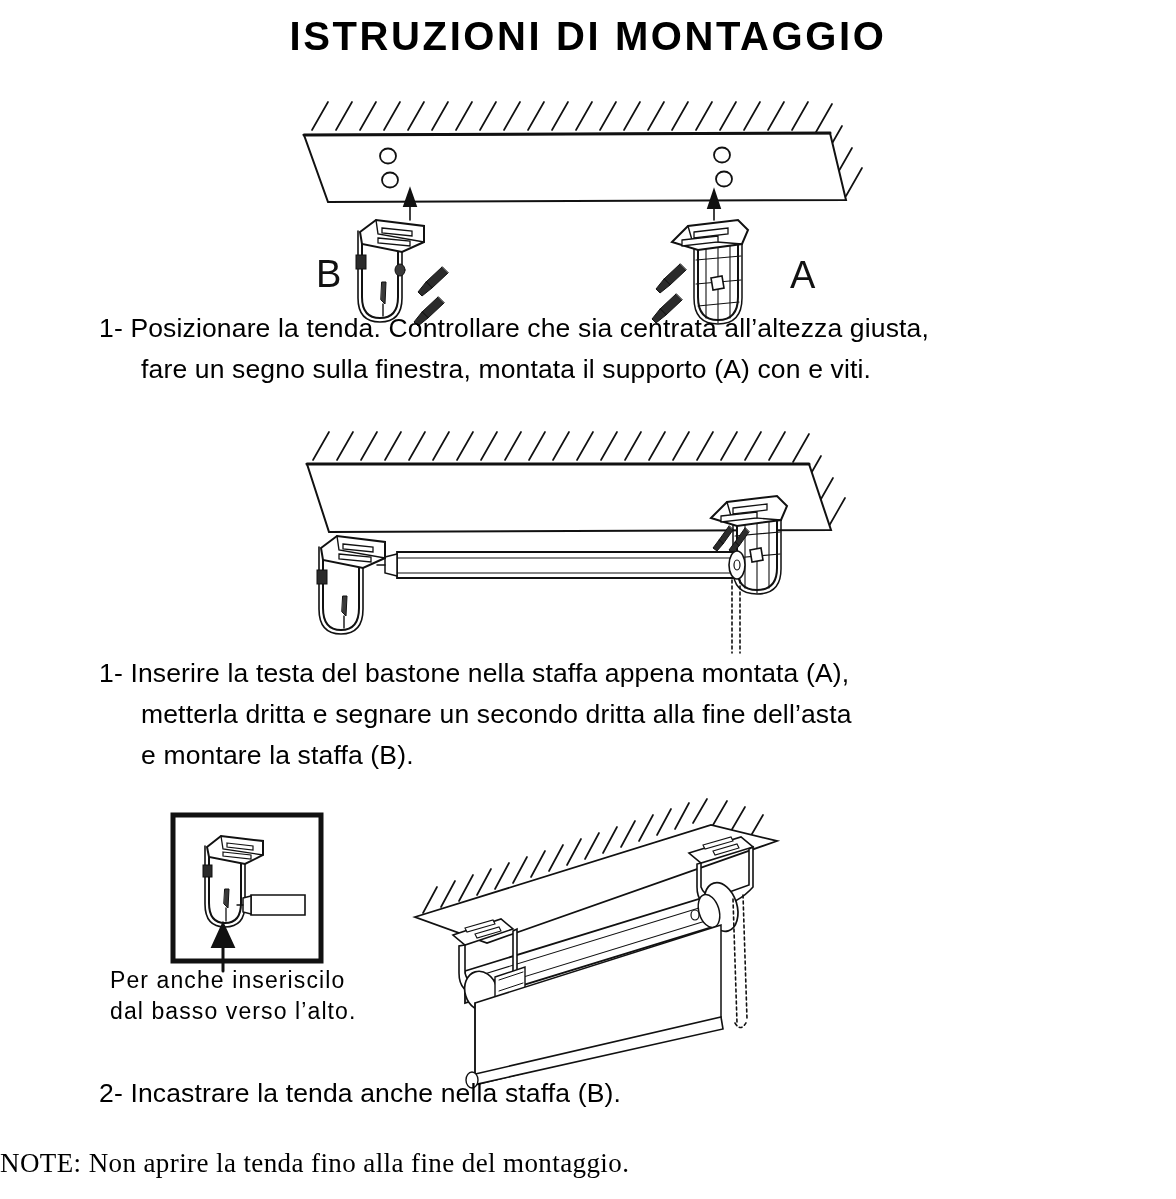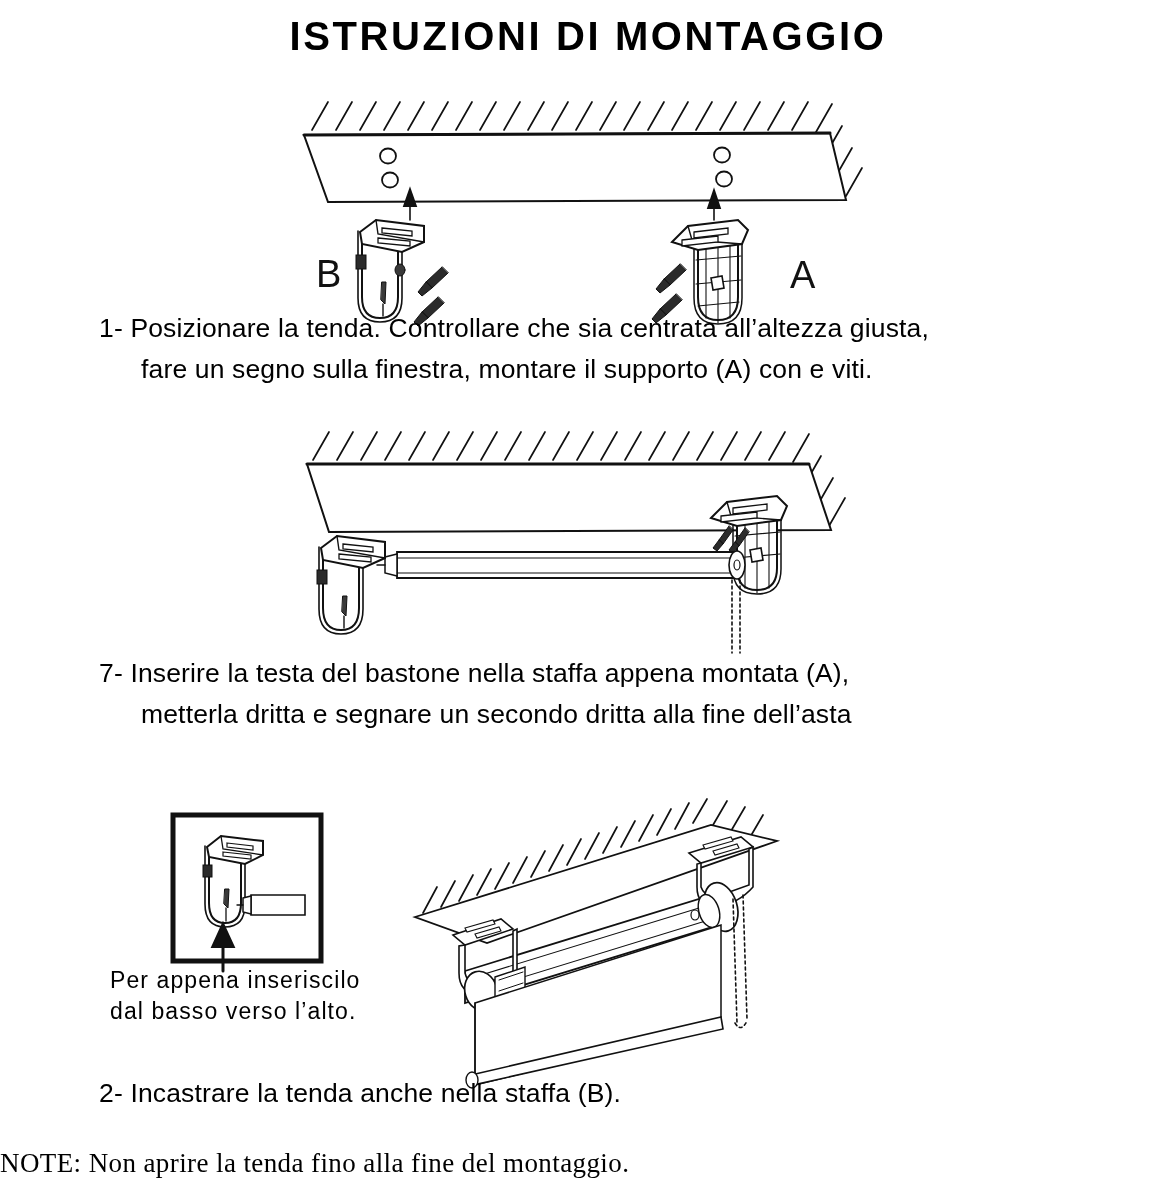--- a/index.html
+++ b/index.html
@@ -214,21 +214,21 @@
         <path d="M390 172 L374 187 L380 193 L396 178 Z"></path>
         <path d="M374 187 L366 197 L370 201 L380 193 Z"></path>
         <path d="M386 202 L370 217 L376 223 L392 208 Z"></path>
         <path d="M370 217 L362 227 L366 231 L376 223 Z"></path>
       </g>
     </svg>
   </div>
 
   <div class="step" id="step1">
     <span class="ln">1- Posizionare la tenda. Controllare che sia centrata all’altezza giusta,</span>
-    <span class="ln indent">fare un segno sulla finestra, montare il supporto (A) con e viti.</span>
+    <span class="ln indent">fare un segno sulla finestra, montata il supporto (A) con e viti.</span>
   </div>
 
   <div class="figure" id="figure2">
     <svg width="580" height="235" viewBox="0 0 580 235" fill="none" stroke="#111" stroke-width="1.8" stroke-linecap="round">
 
       <g stroke-width="1.7">
         <line x1="28" y1="42" x2="44" y2="14"></line>
         <line x1="52" y1="42" x2="68" y2="14"></line>
         <line x1="76" y1="42" x2="92" y2="14"></line>
         <line x1="100" y1="42" x2="116" y2="14"></line>
@@ -306,22 +306,23 @@
         <path d="M58 126 L88 129 L88 134 L58 131 Z" fill="#fff" stroke="#111" stroke-width="1.3"></path>
         <path d="M54 136 L86 139 L86 144 L54 141 Z" fill="#fff" stroke="#111" stroke-width="1.3"></path>
         <rect x="32" y="152" width="10" height="14" fill="#2b2b2b" stroke="#111" stroke-width="1"></rect>
         <path d="M58 178 L62 178 L61 198 L57 194 Z" fill="#3a3a3a" stroke="#111" stroke-width="1"></path>
         <line x1="59" y1="198" x2="59" y2="210" stroke="#111" stroke-width="1.4"></line>
       </g>
     </svg>
   </div>
 
   <div class="step" id="step2">
-    <span class="ln">7- Inserire la testa del bastone nella staffa appena montata (A),</span>
+    <span class="ln">1- Inserire la testa del bastone nella staffa appena montata (A),</span>
     <span class="ln indent">metterla dritta e segnare un secondo dritta alla fine dell’asta</span>
+    <span class="ln indent">e montare la staffa (B).</span>
   </div>
 
   <div class="figure" id="figure3">
     <svg width="700" height="290" viewBox="0 0 700 290" fill="none" stroke="#111" stroke-width="1.8" stroke-linecap="round">
 
       <g>
         <rect x="8" y="20" width="148" height="146" fill="#fff" stroke="#111" stroke-width="5"></rect>
 
         <path d="M44 52 L44 108 Q44 128 60 128 Q76 128 76 108 L76 62" fill="#fff" stroke="#111" stroke-width="2"></path>
         <path d="M40 51 L40 109 Q40 132 60 132 Q80 132 80 109 L80 60" fill="none" stroke="#111" stroke-width="1.6"></path>
@@ -410,21 +411,21 @@
 
       <g stroke="#111" stroke-width="1.6" stroke-dasharray="3 3">
         <line x1="568" y1="104" x2="572" y2="228"></line>
         <line x1="578" y1="100" x2="582" y2="224"></line>
       </g>
       <path d="M570 228 Q576 238 582 226" fill="none" stroke="#111" stroke-width="1.6" stroke-dasharray="3 3"></path>
     </svg>
   </div>
 
   <div class="inset-caption">
-    <span class="ln">Per appena inseriscilo</span>
+    <span class="ln">Per anche inseriscilo</span>
     <span class="ln">dal basso verso l’alto.</span>
   </div>
 
   <div class="step" id="step3">
     <span class="ln">2- Incastrare la tenda anche nella staffa (B).</span>
   </div>
 
   <div class="note">NOTE: Non aprire la tenda fino alla fine del montaggio.</div>
 
 </div>

